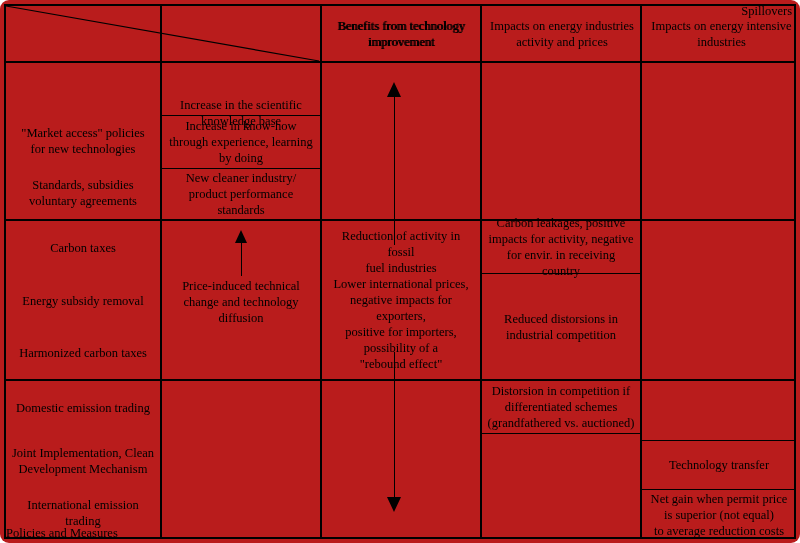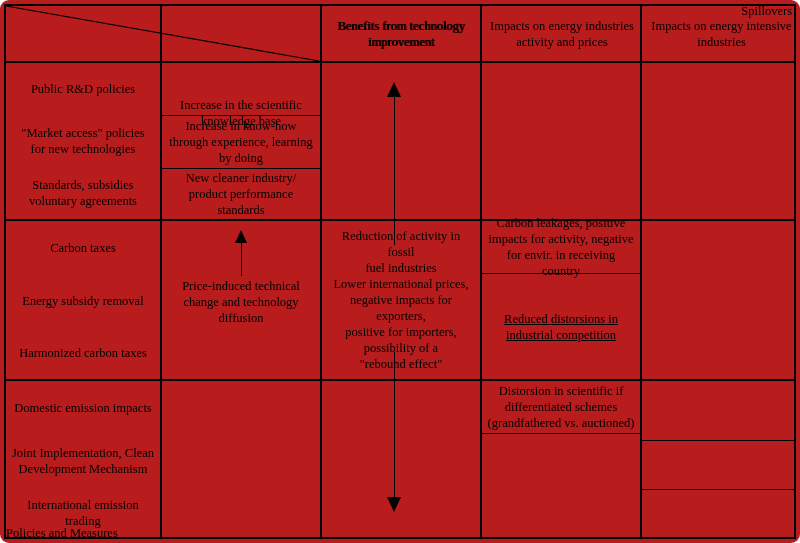--- a/index.html
+++ b/index.html
@@ -137,21 +137,20 @@
 
   <div class="vline" style="left:160px; top:4px; height:535px;"></div>
   <div class="vline" style="left:320px; top:4px; height:535px;"></div>
   <div class="vline" style="left:480px; top:4px; height:535px;"></div>
   <div class="vline" style="left:640px; top:4px; height:535px;"></div>
 
   <div class="hline" style="left:4px; top:61px; width:792px;"></div>
   <div class="hline" style="left:4px; top:219px; width:792px;"></div>
   <div class="hline" style="left:4px; top:379px; width:792px;"></div>
 
-  <div class="cell" style="left:6px; top:63px; width:154px; height:52px;">Public R&amp;D policies</div>
   <div class="cell" style="left:6px; top:115px; width:154px; height:52px;">"Market access" policies
 for new technologies</div>
   <div class="cell" style="left:6px; top:167px; width:154px; height:52px;">Standards, subsidies
 voluntary agreements</div>
 
   <div class="cell" style="left:162px; top:63px; width:158px; height:52px;margin-top:24px;">Increase in the scientific
 knowledge base</div>
   <div class="thinline-h" style="left:162px; top:115px; width:158px;"></div>
   <div class="cell" style="left:162px; top:116px; width:158px; height:52px;">Increase in know-how
 through experience, learning
@@ -179,42 +178,46 @@
 negative impacts for
 exporters,
 positive for importers,
 possibility of a
 "rebound effect"</div>
 
   <div class="cell" style="left:482px; top:221px; width:158px; height:52px;">Carbon leakages, positive
 impacts for activity, negative
 for envir. in receiving country</div>
   <div class="thinline-h" style="left:482px; top:273px; width:158px;"></div>
-  <div class="cell" style="left:482px; top:274px; width:158px; height:105px;text-decoration:underline;">Reduced distorsions in
+  <div class="cell" style="left:482px; top:274px; width:158px; height:105px;">Reduced distorsions in
 industrial competition</div>
 
   <div class="cell empty" style="left:642px; top:221px; width:154px; height:158px;"></div>
 
-  <div class="cell" style="left:6px; top:381px; width:154px; height:53px;">Domestic emission impacts</div>
+  <div class="cell" style="left:6px; top:381px; width:154px; height:53px;">Domestic emission trading</div>
   <div class="cell" style="left:6px; top:487px; width:154px; height:52px;">International emission trading</div>
   <div class="cell" style="left:6px; top:434px; width:154px; height:53px;">Joint Implementation, Clean
 Development Mechanism</div>
 
   <div class="cell empty" style="left:162px; top:381px; width:158px; height:158px;"></div>
   <div class="cell empty" style="left:322px; top:381px; width:158px; height:158px;"></div>
 
-  <div class="cell" style="left:482px; top:381px; width:158px; height:52px;">Distorsion in scientific if
+  <div class="cell" style="left:482px; top:381px; width:158px; height:52px;">Distorsion in competition if
 differentiated schemes
 (grandfathered vs. auctioned)</div>
   <div class="thinline-h" style="left:482px; top:433px; width:158px;"></div>
   <div class="cell empty" style="left:482px; top:434px; width:158px; height:105px;"></div>
 
   <div class="cell empty" style="left:642px; top:381px; width:154px; height:59px;"></div>
   <div class="thinline-h" style="left:642px; top:440px; width:154px;"></div>
+  <div class="cell" style="left:642px; top:441px; width:154px; height:48px;">Technology transfer</div>
   <div class="thinline-h" style="left:642px; top:489px; width:154px;"></div>
+  <div class="cell" style="left:642px; top:490px; width:154px; height:49px;">Net gain when permit price
+is superior (not equal)
+to average reduction costs</div>
 
   <div class="dashline" style="left:322px; top:219px; width:158px;"></div>
   <div class="dashline" style="left:322px; top:379px; width:158px;"></div>
 
   <div class="arrow-shaft" style="left:394px; top:95px; height:150px;"></div>
   <div class="arrow-head up" style="left:387px; top:82px;"></div>
 
   <div class="arrow-shaft" style="left:394px; top:352px; height:145px;"></div>
   <div class="arrow-head down" style="left:387px; top:497px;"></div>
 

